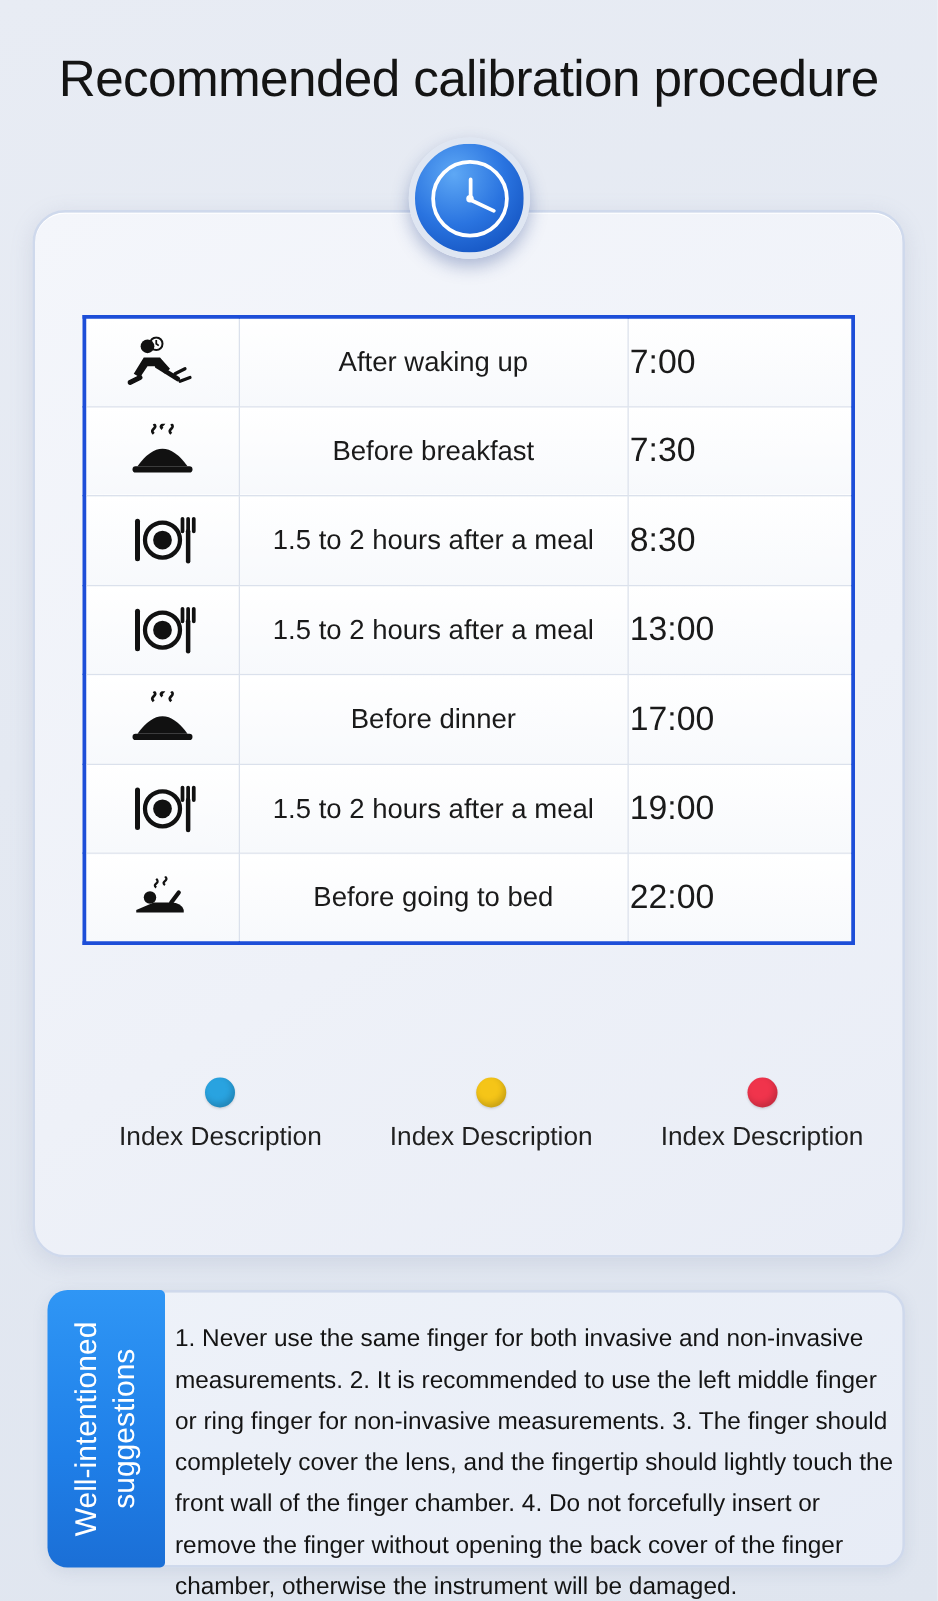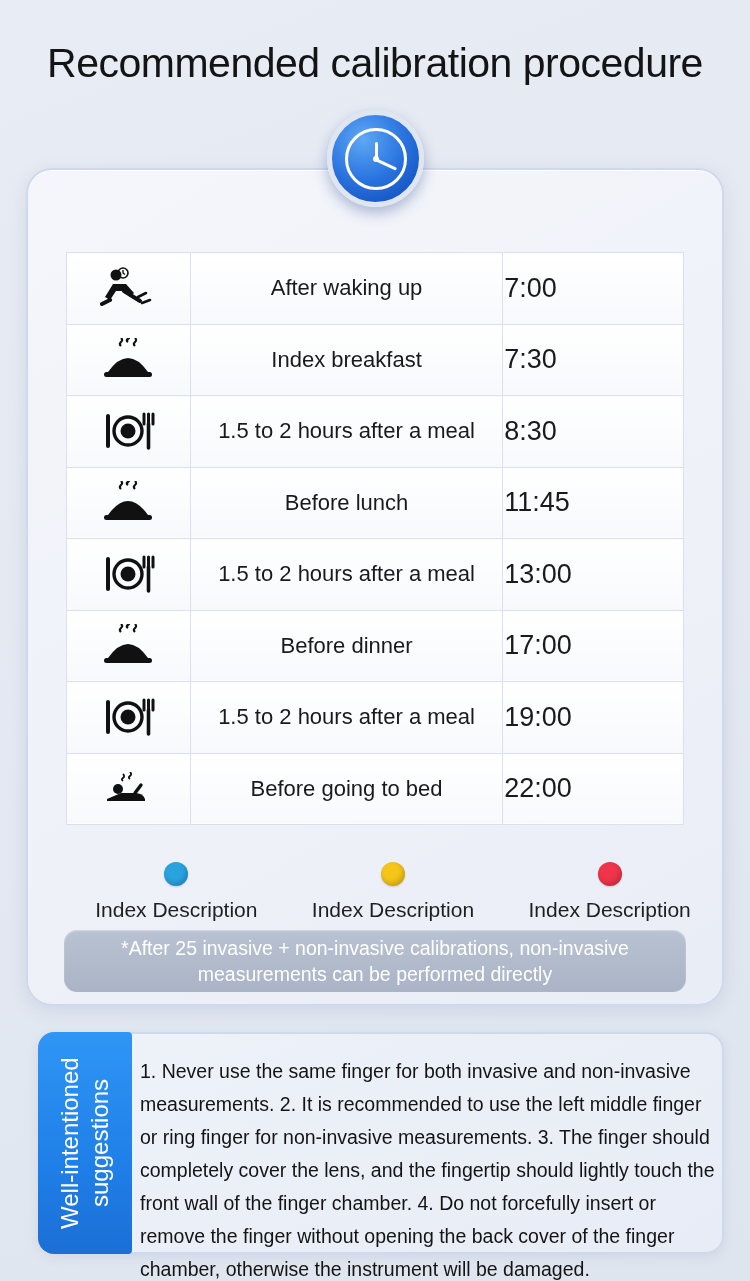--- a/index.html
+++ b/index.html
@@ -77,21 +77,21 @@
     border-radius: 50%;
     left: 25px; top: 25px;
   }
   
   .sched-table {
     position: absolute;
     top: 252px; left: 66px;
     width: 618px;
     border-collapse: collapse;
     background: #fbfcfe;
-    border: 1px solid #1d4ed8;
+    border: 3px solid #1d4ed8;
   }
   .sched-table td {
     border: 1px solid #dbe1ec;
     height: 71.5px;
     background: linear-gradient(180deg,#ffffff 0%, #f7f9fc 100%);
   }
   .col-icon { width: 124px; text-align: center; }
   .col-label { width: 313px; text-align: center; font-size: 22px; color: #1a1a1a; }
   .col-time { width: 181px; font-size: 27px; color: #1a1a1a; }
   .icon-svg { display: inline-block; vertical-align: middle; }
@@ -200,48 +200,35 @@
       <tr>
         <td class="col-icon">
           <svg class="icon-svg" width="52" height="44" viewBox="0 0 52 44">
             <path d="M6 34 Q26 6 46 34 Z" fill="#111"></path>
             <rect x="2" y="34" width="48" height="5" rx="2.5" fill="#111"></rect>
             <path d="M26 4 C22 1 30 1 26 -3" stroke="#111" stroke-width="2.4" fill="none"></path>
             <path d="M19 8 C15 4 23 4 19 0" stroke="#111" stroke-width="2.2" fill="none"></path>
             <path d="M33 8 C29 4 37 4 33 0" stroke="#111" stroke-width="2.2" fill="none"></path>
           </svg>
         </td>
-        <td class="col-label">Index breakfast</td>
+        <td class="col-label">Before breakfast</td>
         <td class="col-time">7:30</td>
       </tr>
       <tr>
         <td class="col-icon">
           <svg class="icon-svg" width="56" height="40" viewBox="0 0 56 40">
             <circle cx="28" cy="20" r="14" fill="none" stroke="#111" stroke-width="3.4"></circle>
             <circle cx="28" cy="20" r="7.5" fill="#111"></circle>
             <rect x="6" y="3" width="4" height="34" rx="2" fill="#111"></rect>
             <path d="M44 3 v10 M48.5 3 v10 M53 3 v10" stroke="#111" stroke-width="3" stroke-linecap="round"></path>
             <path d="M48.5 13 v24" stroke="#111" stroke-width="3.6" stroke-linecap="round"></path>
           </svg>
         </td>
         <td class="col-label">1.5 to 2 hours after a meal</td>
         <td class="col-time">8:30</td>
-      </tr>
-      <tr>
-        <td class="col-icon">
-          <svg class="icon-svg" width="52" height="44" viewBox="0 0 52 44">
-            <path d="M6 34 Q26 6 46 34 Z" fill="#111"></path>
-            <rect x="2" y="34" width="48" height="5" rx="2.5" fill="#111"></rect>
-            <path d="M26 4 C22 1 30 1 26 -3" stroke="#111" stroke-width="2.4" fill="none"></path>
-            <path d="M19 8 C15 4 23 4 19 0" stroke="#111" stroke-width="2.2" fill="none"></path>
-            <path d="M33 8 C29 4 37 4 33 0" stroke="#111" stroke-width="2.2" fill="none"></path>
-          </svg>
-        </td>
-        <td class="col-label">Before lunch</td>
-        <td class="col-time">11:45</td>
       </tr>
       <tr>
         <td class="col-icon">
           <svg class="icon-svg" width="56" height="40" viewBox="0 0 56 40">
             <circle cx="28" cy="20" r="14" fill="none" stroke="#111" stroke-width="3.4"></circle>
             <circle cx="28" cy="20" r="7.5" fill="#111"></circle>
             <rect x="6" y="3" width="4" height="34" rx="2" fill="#111"></rect>
             <path d="M44 3 v10 M48.5 3 v10 M53 3 v10" stroke="#111" stroke-width="3" stroke-linecap="round"></path>
             <path d="M48.5 13 v24" stroke="#111" stroke-width="3.6" stroke-linecap="round"></path>
           </svg>
@@ -299,21 +286,20 @@
     <div class="legend-item">
       <div class="legend-dot" style="background:#f5c518"></div>
       <div class="legend-label">Index Description</div>
     </div>
     <div class="legend-item">
       <div class="legend-dot" style="background:#f0344c"></div>
       <div class="legend-label">Index Description</div>
     </div>
   </div>
 
-  <div class="note-bar">*After 25 invasive + non-invasive calibrations, non-invasive measurements can be performed directly</div>
 
   <div class="sugg-card"></div>
   <div class="sugg-tab">
     <span>Well-intentioned suggestions</span>
   </div>
   <div class="sugg-text">1. Never use the same finger for both invasive and non-invasive measurements. 2. It is recommended to use the left middle finger or ring finger for non-invasive measurements. 3. The finger should completely cover the lens, and the fingertip should lightly touch the front wall of the finger chamber. 4. Do not forcefully insert or remove the finger without opening the back cover of the finger chamber, otherwise the instrument will be damaged.</div>
 
 </div>
 
 </body></html>

